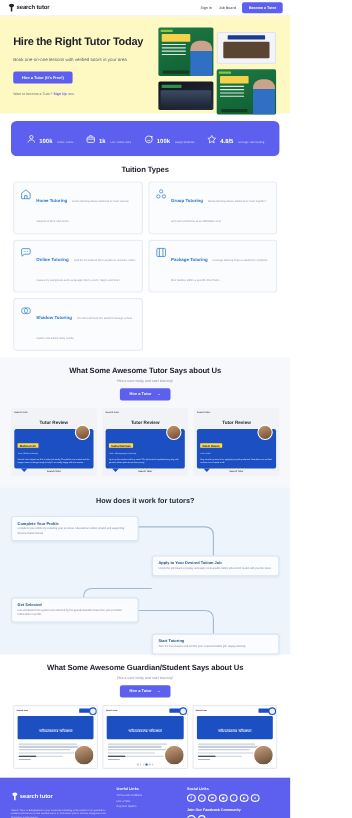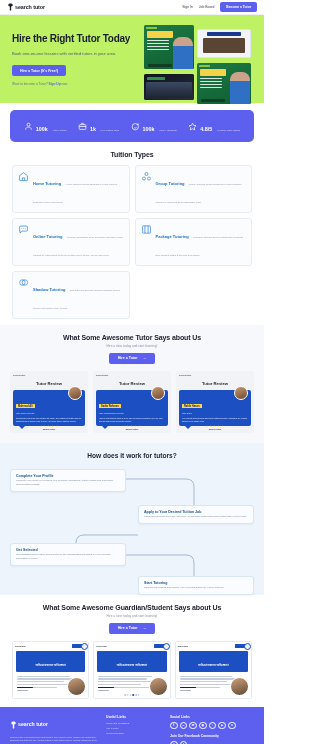--- a/index.html
+++ b/index.html
@@ -23,21 +23,21 @@
   .logo-text { font-size: 5.4px; font-weight: 700; color: #20232e; letter-spacing: -0.1px; }
   .nav { display: flex; align-items: center; gap: 6px; }
   .nav-link { font-size: 3.4px; color: #3c4257; text-decoration: none; }
   .btn-tutor {
     background: #5d5fef; color: #fff; font-size: 3.3px; font-weight: 600;
     padding: 2.6px 6px; border-radius: 2px; border: none; white-space: nowrap;
   }
 
   
   .hero {
-    background: #bef264; padding: 10px 12px 14px 12px;
+    background: #fef9c3; padding: 10px 12px 14px 12px;
     display: flex; justify-content: space-between; position: relative;
     height: 88px;
   }
   .hero-left { width: 128px; padding-top: 8px; }
   .hero-title { font-size: 10px; font-weight: 700; color: #1b1e2b; line-height: 1.15; letter-spacing: -0.25px; }
   .hero-sub { font-size: 4.1px; color: #555b6e; margin-top: 6px; line-height: 1.4; }
   .hero-btn {
     margin-top: 9px; background: #5d5fef; color: #fff; border: none;
     font-size: 3.6px; font-weight: 600; padding: 3.6px 8px; border-radius: 2px;
   }

